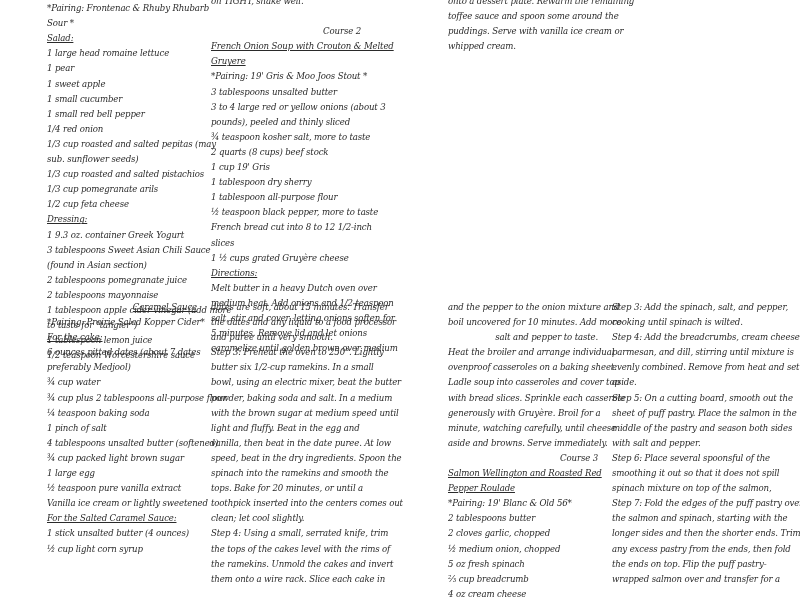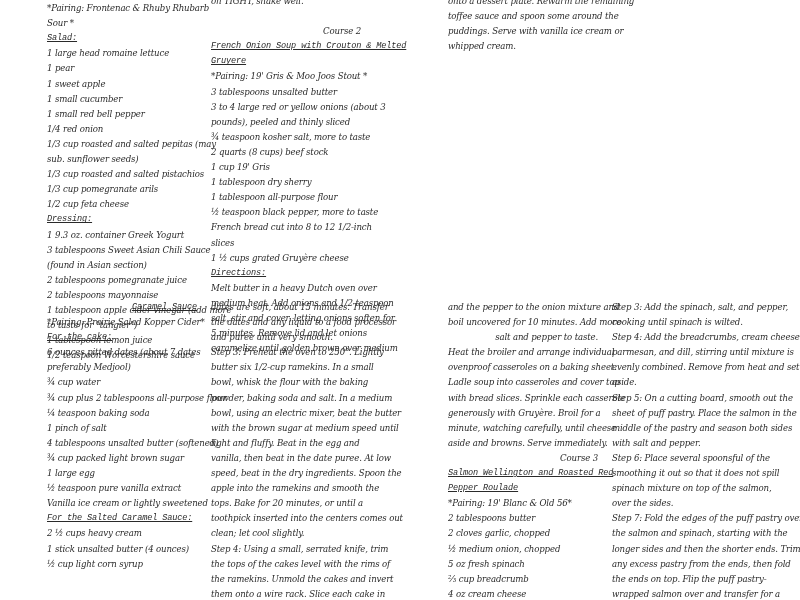--- a/index.html
+++ b/index.html
@@ -17,21 +17,21 @@
       color: #2a2a2a;
     }
     .col {
       position: absolute;
       font-size: 8.6px;
       line-height: 15.1px;
       letter-spacing: -0.15px;
       white-space: nowrap;
     }
     .col .line { display: block; height: 15.1px; }
-    .col .u { text-decoration: underline; font-family: Liberation Mono, monospace; }
+    .col .u { text-decoration: underline; }
     .col .c { text-align: right; }
     .col .gap { display: block; height: 15.1px; }
 
     
     #top-col-1 { left: 47px;  top: -14px; width: 150px; }
     #top-col-2 { left: 211px; top: -6px;  width: 150px; }
     #top-col-3 { left: 448px; top: -6px;  width: 150px; }
 
     
     #bot-col-1 { left: 47px;  top: 300px; width: 150px; }
@@ -117,40 +117,38 @@
   <span class="line">¾ cup water</span>
   <span class="line">¾ cup plus 2 tablespoons all-purpose flour</span>
   <span class="line">¼ teaspoon baking soda</span>
   <span class="line">1 pinch of salt</span>
   <span class="line">4 tablespoons unsalted butter (softened)</span>
   <span class="line">¾ cup packed light brown sugar</span>
   <span class="line">1 large egg</span>
   <span class="line">½ teaspoon pure vanilla extract</span>
   <span class="line">Vanilla ice cream or lightly sweetened</span>
   <span class="line u">For the Salted Caramel Sauce:</span>
-  <span class="line">2 ½ cups heavy cream</span>
   <span class="line">1 stick unsalted butter (4 ounces)</span>
   <span class="line">½ cup light corn syrup</span>
 
 </div>
 
 <div id="bot-col-2" class="col">
   <span class="line">dates are soft, about 15 minutes. Transfer</span>
   <span class="line">the dates and any liquid to a food processor</span>
   <span class="line">and puree until very smooth.</span>
   <span class="line">Step 3: Preheat the oven to 250°. Lightly</span>
   <span class="line">butter six 1/2-cup ramekins. In a small</span>
-  <span class="line">bowl, whisk the flour with the baking</span>
+  <span class="line">bowl, using an electric mixer, beat the butter</span>
   <span class="line">powder, baking soda and salt. In a medium</span>
-  <span class="line">bowl, using an electric mixer, beat the butter</span>
   <span class="line">with the brown sugar at medium speed until</span>
   <span class="line">light and fluffy. Beat in the egg and</span>
   <span class="line">vanilla, then beat in the date puree. At low</span>
   <span class="line">speed, beat in the dry ingredients. Spoon the</span>
-  <span class="line">apple into the ramekins and smooth the</span>
+  <span class="line">spinach into the ramekins and smooth the</span>
   <span class="line">tops. Bake for 20 minutes, or until a</span>
   <span class="line">toothpick inserted into the centers comes out</span>
   <span class="line">clean; let cool slightly.</span>
   <span class="line">Step 4: Using a small, serrated knife, trim</span>
   <span class="line">the tops of the cakes level with the rims of</span>
   <span class="line">the ramekins. Unmold the cakes and invert</span>
   <span class="line">them onto a wire rack. Slice each cake in</span>
 
 </div>
 
@@ -185,21 +183,20 @@
   <span class="line">parmesan, and dill, stirring until mixture is</span>
   <span class="line">evenly combined. Remove from heat and set</span>
   <span class="line">aside.</span>
   <span class="line">Step 5: On a cutting board, smooth out the</span>
   <span class="line">sheet of puff pastry. Place the salmon in the</span>
   <span class="line">middle of the pastry and season both sides</span>
   <span class="line">with salt and pepper.</span>
   <span class="line">Step 6: Place several spoonsful of the</span>
   <span class="line">smoothing it out so that it does not spill</span>
   <span class="line">spinach mixture on top of the salmon,</span>
-  <span class="line">over the sides.</span>
   <span class="line">Step 7: Fold the edges of the puff pastry over</span>
   <span class="line">the salmon and spinach, starting with the</span>
   <span class="line">longer sides and then the shorter ends. Trim</span>
   <span class="line">any excess pastry from the ends, then fold</span>
   <span class="line">the ends on top. Flip the puff pastry-</span>
   <span class="line">wrapped salmon over and transfer for a</span>
 
 </div>
 
 </body></html>

